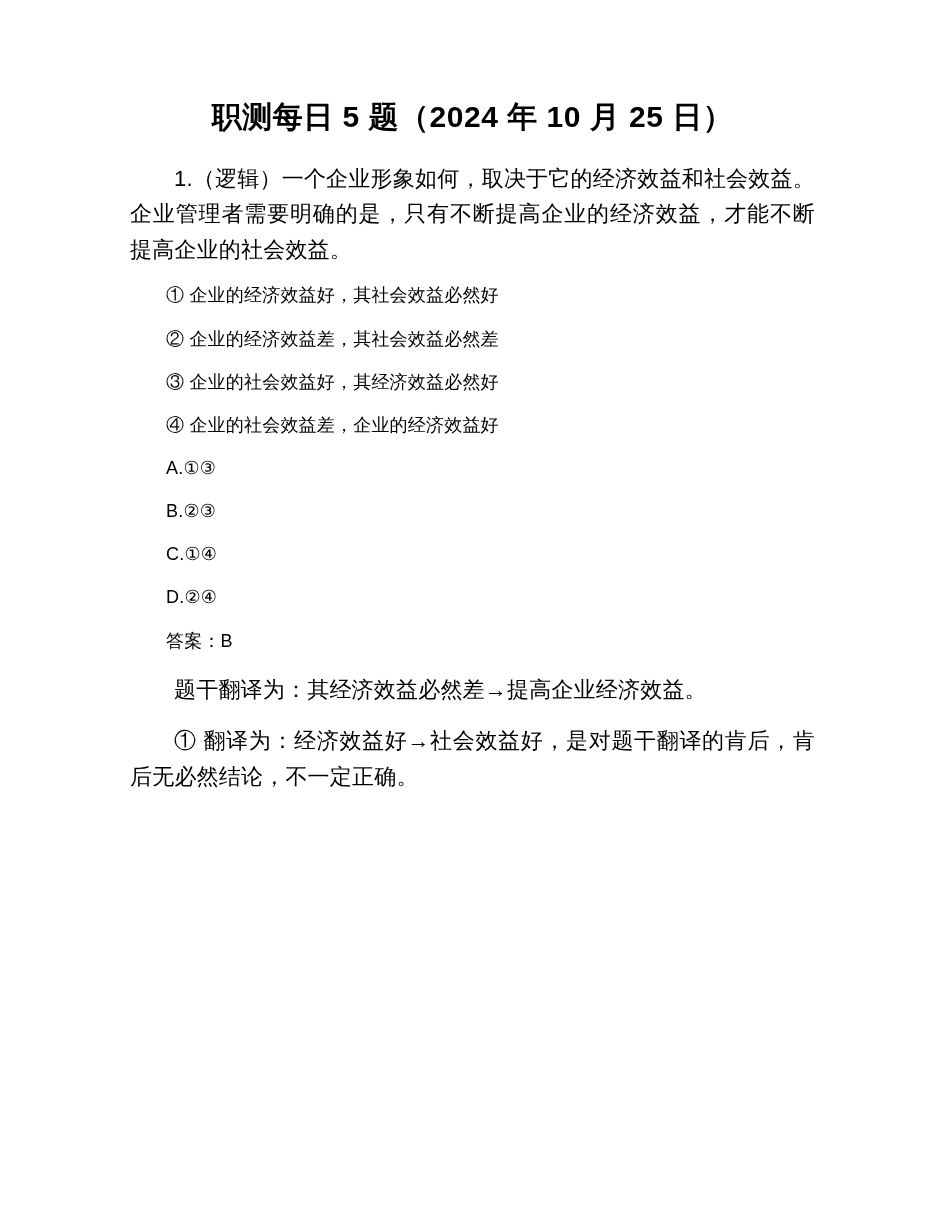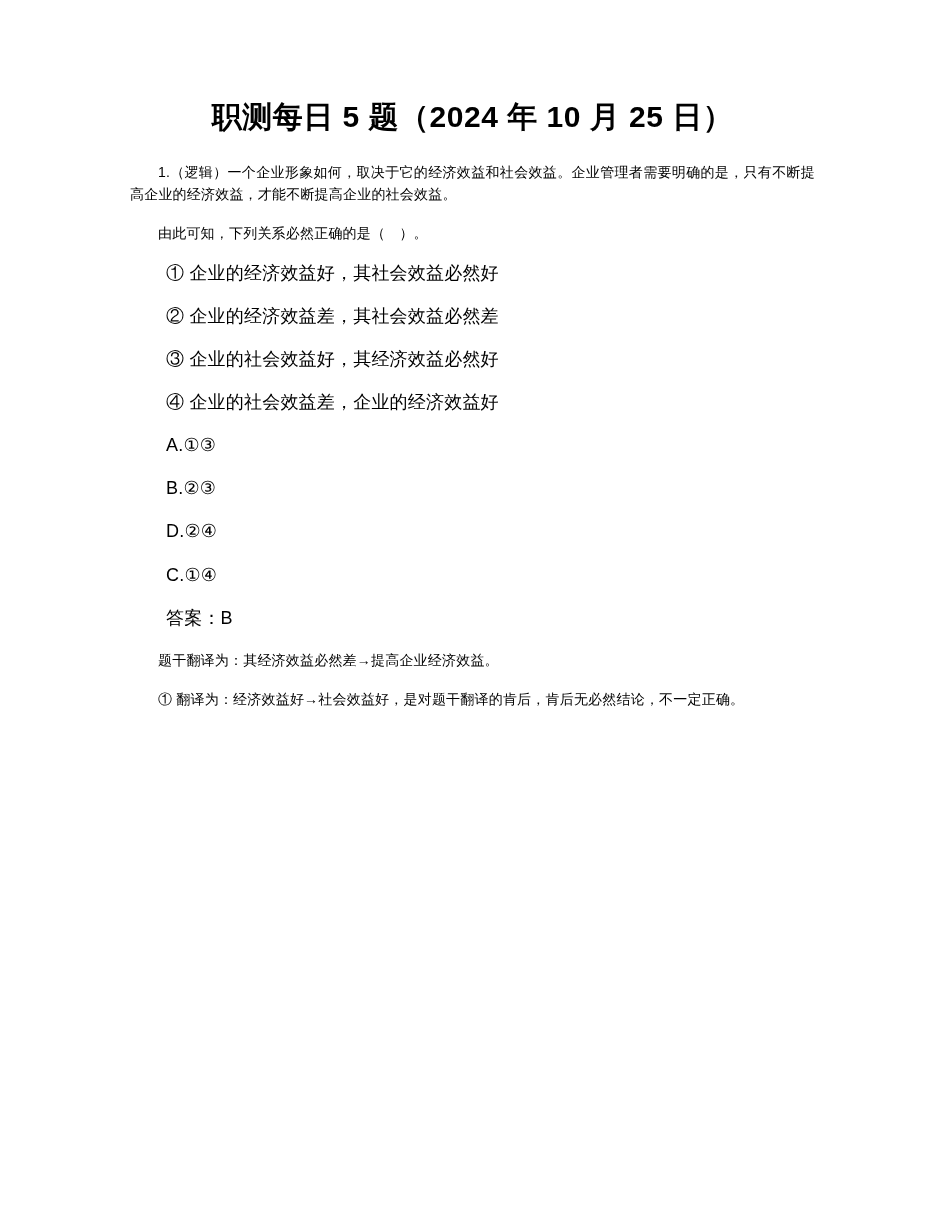--- a/index.html
+++ b/index.html
@@ -24,21 +24,21 @@
   .doc-title {
     font-size: 30px;
     font-weight: bold;
     line-height: 1.45;
     text-align: center;
     letter-spacing: 0.5px;
     margin: 0 0 22px 0;
     font-family: "Liberation Sans", sans-serif;
   }
   .para {
-    font-size: 14px;
+    font-size: 22px;
     line-height: 1.62;
     text-align: justify;
     text-justify: inter-ideograph;
     margin: 16px 0 14px 0;
     letter-spacing: 0.2px;
   }
   .indent {
     text-indent: 2em;
   }
   .opt {
@@ -50,31 +50,30 @@
 </style>
 </head>
 <body>
 
 <div class="page">
 
   <h1 class="doc-title">职测每日 5 题（2024 年 10 月 25 日）</h1>
 
   <p class="para indent">1.（逻辑）一个企业形象如何，取决于它的经济效益和社会效益。企业管理者需要明确的是，只有不断提高企业的经济效益，才能不断提高企业的社会效益。</p>
 
-  <p class="para indent">由此可知，下列关系必然正确的是（　）。</p>
 
   <p class="opt indent">① 企业的经济效益好，其社会效益必然好</p>
   <p class="opt indent">② 企业的经济效益差，其社会效益必然差</p>
   <p class="opt indent">③ 企业的社会效益好，其经济效益必然好</p>
   <p class="opt indent">④ 企业的社会效益差，企业的经济效益好</p>
 
   <p class="opt indent">A.①③</p>
   <p class="opt indent">B.②③</p>
+  <p class="opt indent">C.①④</p>
   <p class="opt indent">D.②④</p>
-  <p class="opt indent">C.①④</p>
 
   <p class="opt indent">答案：B</p>
 
 
   <p class="para indent">题干翻译为：其经济效益必然差→提高企业经济效益。</p>
   <p class="para indent">① 翻译为：经济效益好→社会效益好，是对题干翻译的肯后，肯后无必然结论，不一定正确。</p>
 
 </div>
 
 </body></html>

